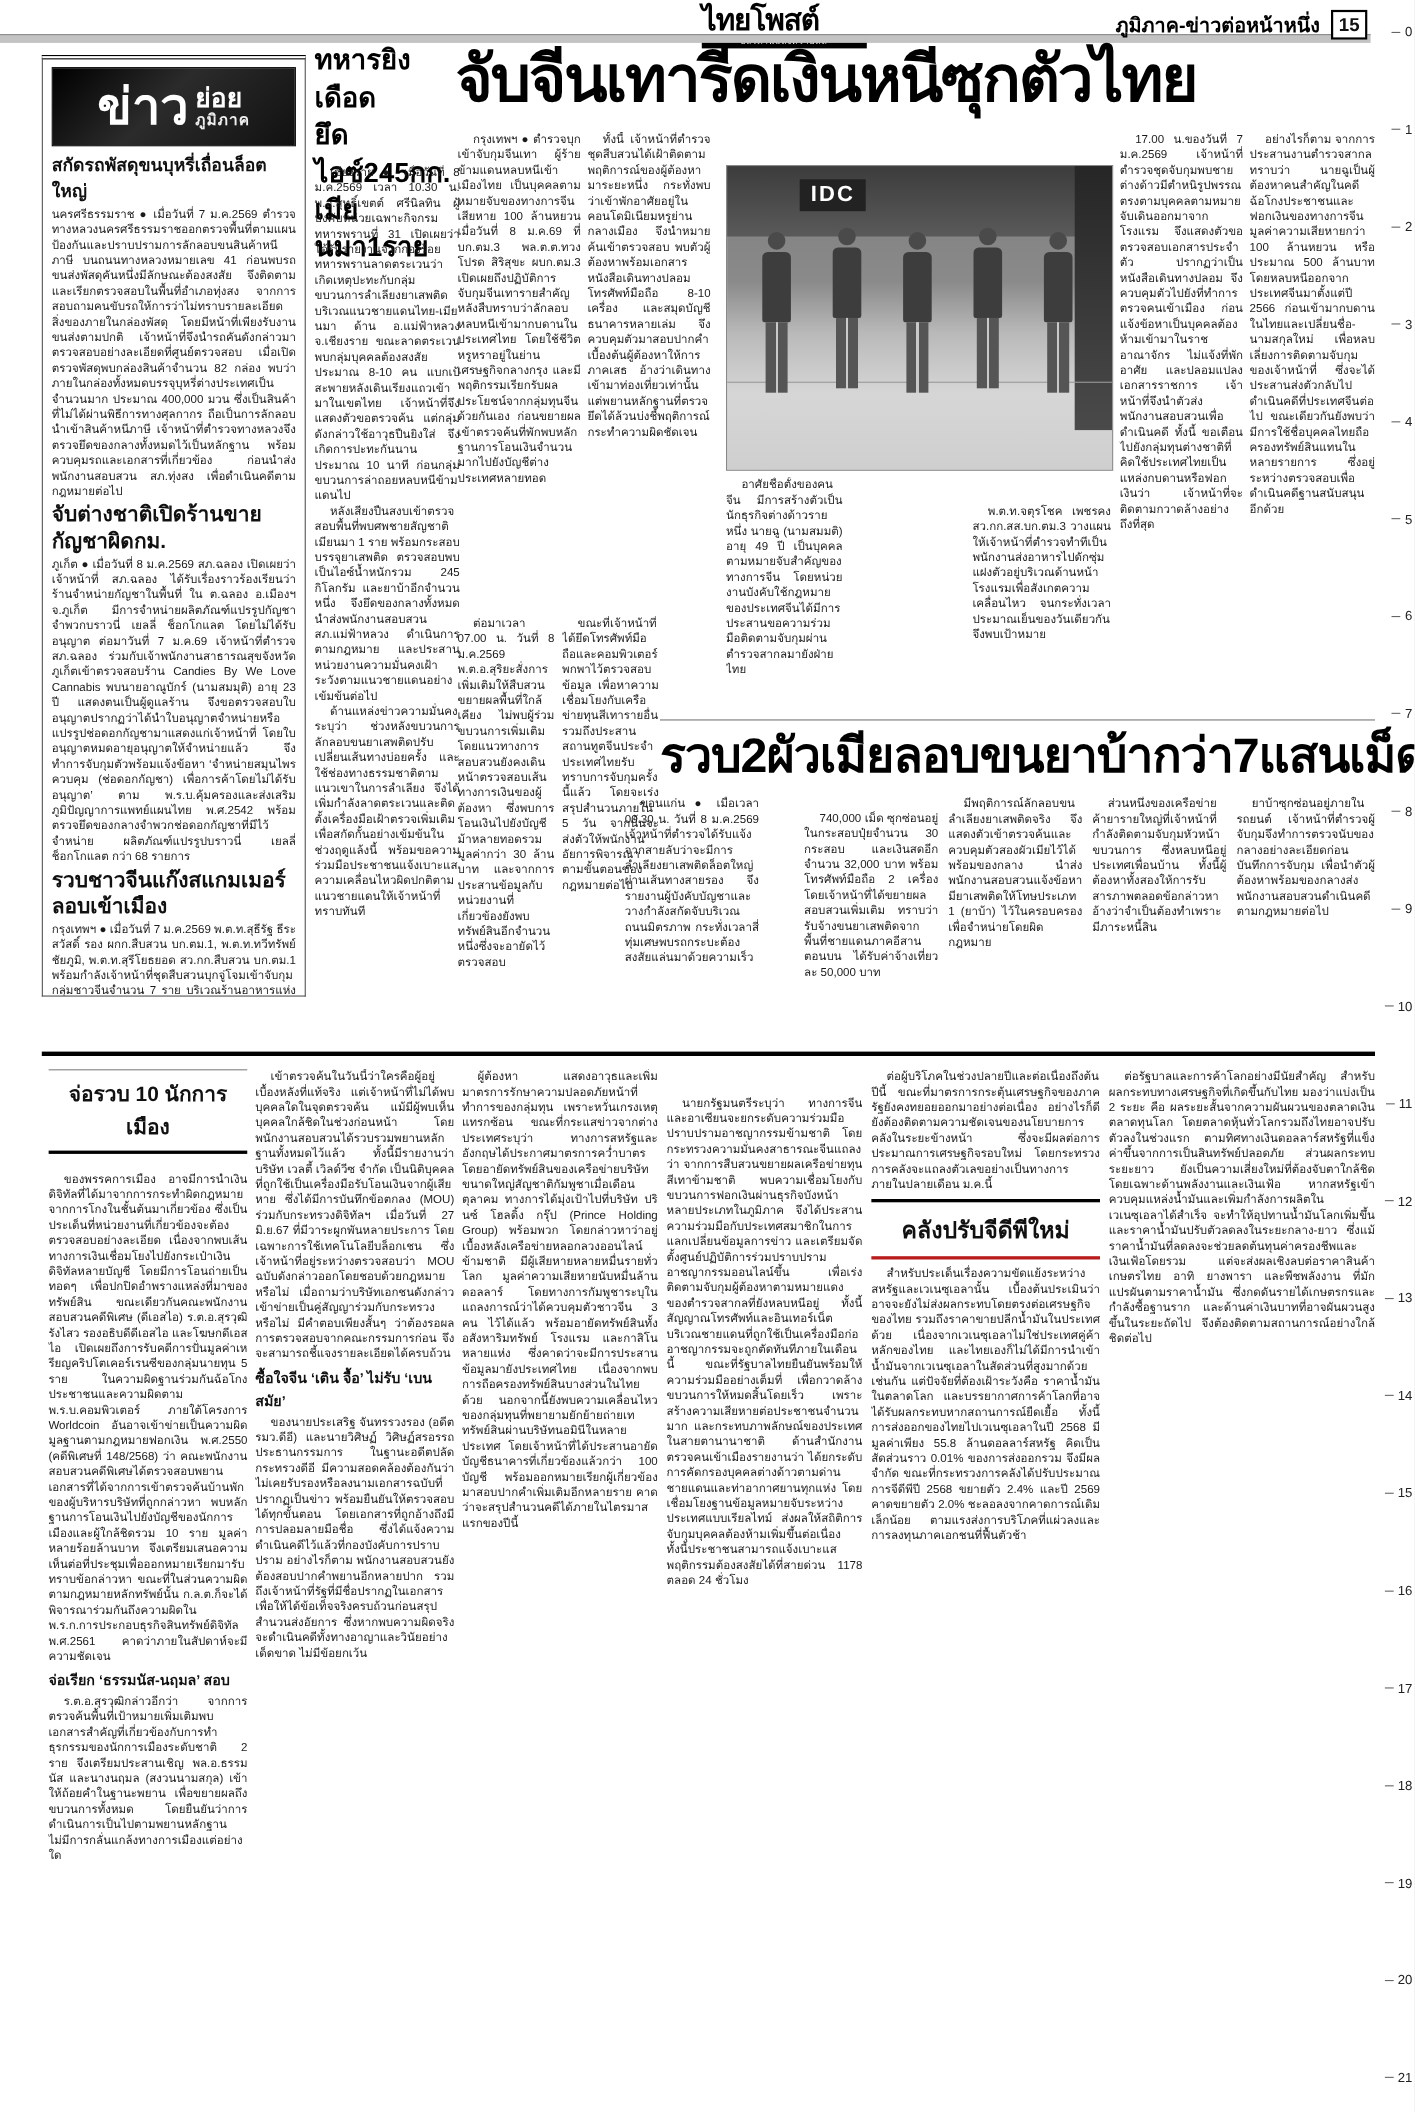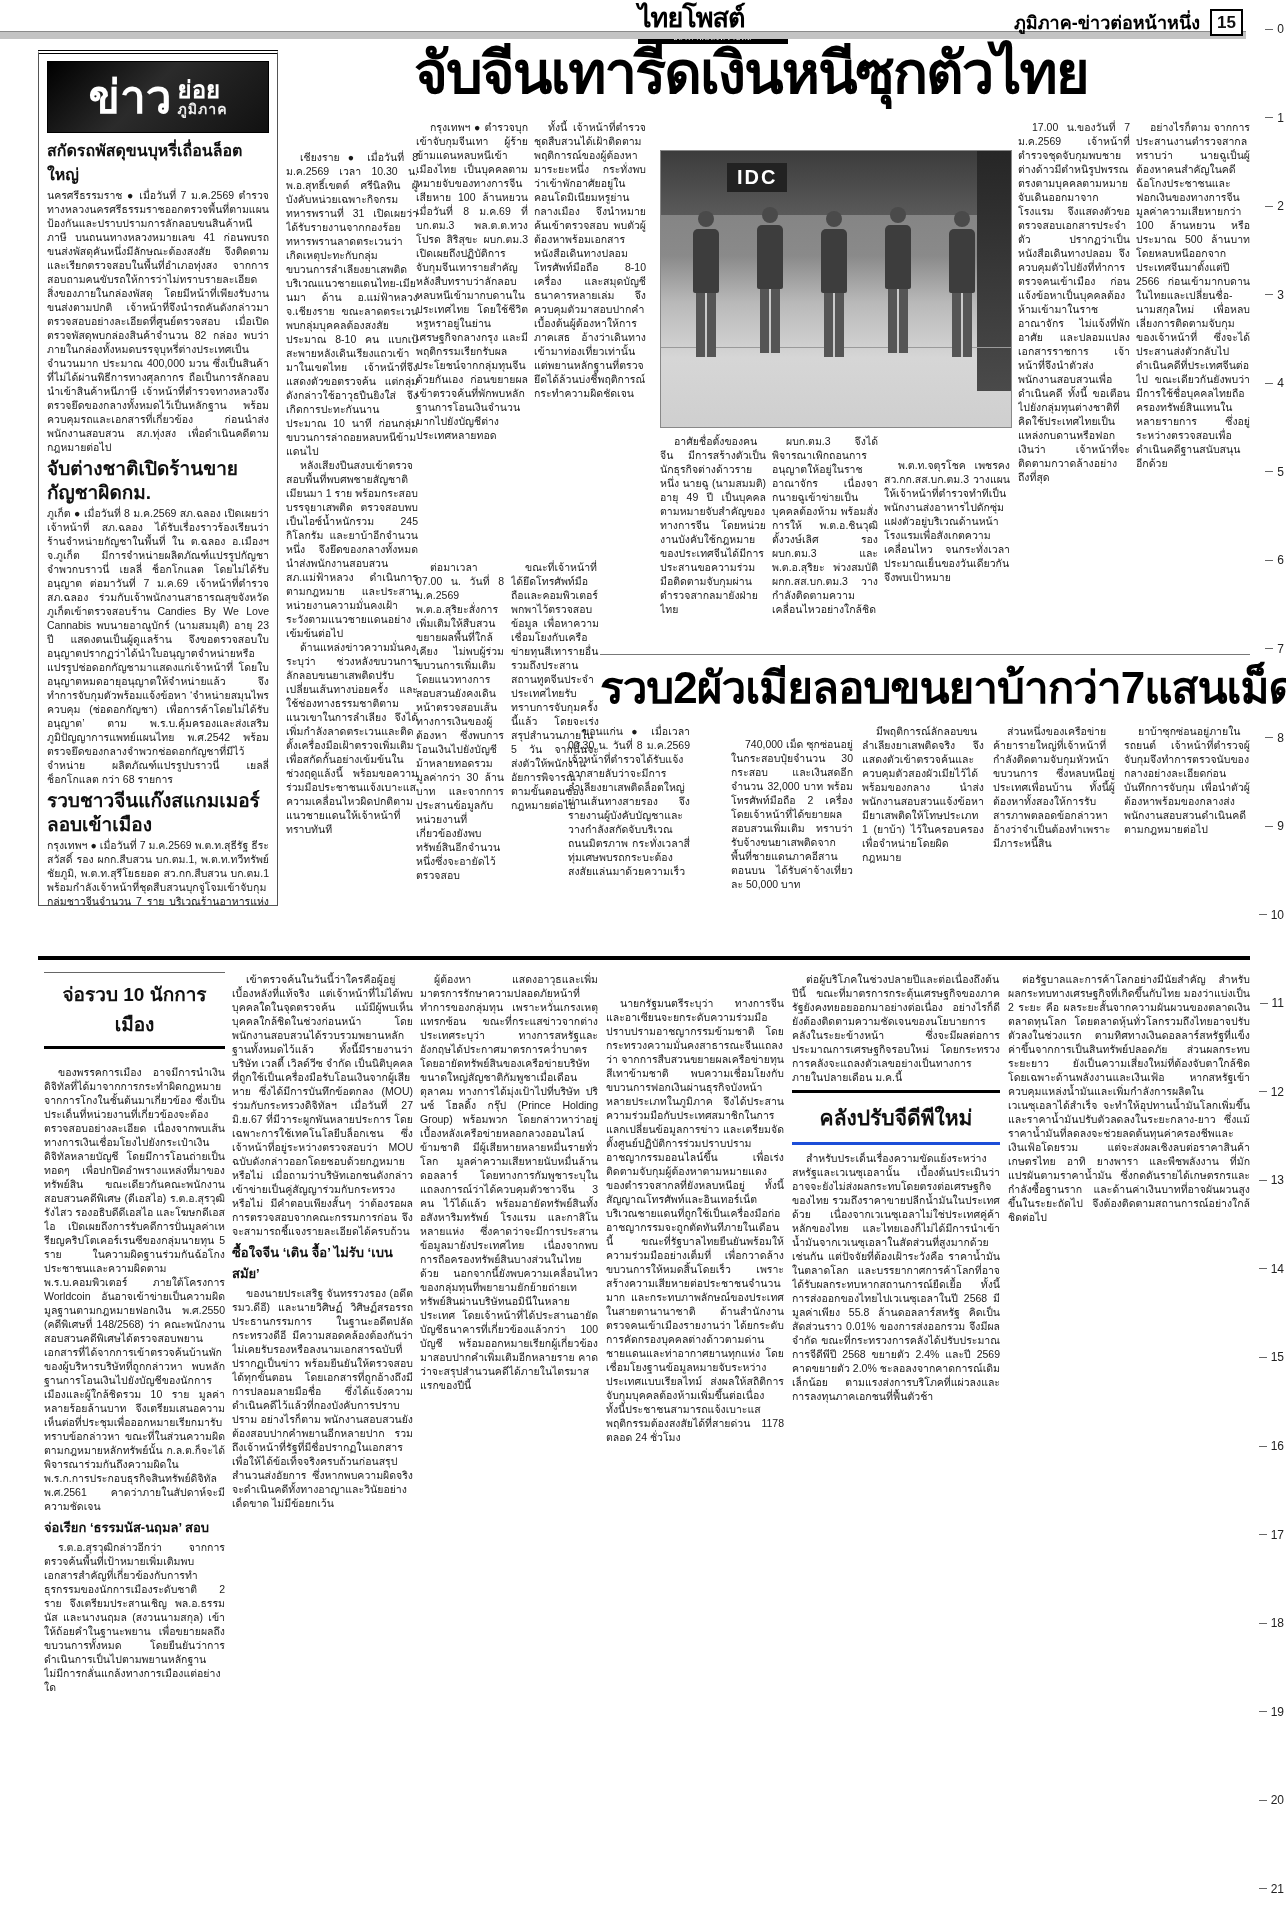--- a/index.html
+++ b/index.html
@@ -57,21 +57,21 @@
   
   .s2-rule { left:600px; top:654px; width:650px; height:1px; background:#777; }
   .s2-headline { left:600px; top:660px; width:650px; text-align:center; font-size:44px; font-weight:900; letter-spacing:-1px; white-space:nowrap; line-height:56px; color:#000; }
 
   
   .band-rule { left:38px; top:956px; width:1212px; height:4px; background:#000; }
   .bcol { overflow:hidden; }
   .bcol p { font-size:10.5px; line-height:14px; text-align:justify; text-indent:14px; color:#1a1a1a; margin-bottom:2px; }
   .bcol h4 { font-size:13px; font-weight:800; margin:4px 0 2px; }
   .boxed-head { border-top:1px solid #666; border-bottom:3px solid #000; text-align:center; font-size:19px; font-weight:800; padding:6px 0 7px; margin-bottom:16px; }
-  .boxed-head2 { border-top:3px solid #000; border-bottom:3px solid #1d4ed8; text-align:center; font-size:21px; font-weight:800; padding:8px 0; margin:6px 0; }
+  .boxed-head2 { border-top:3px solid #000; border-bottom:3px solid #b91c1c; text-align:center; font-size:21px; font-weight:800; padding:8px 0; margin:6px 0; }
 </style>
 </head>
 <body>
 
 <div class="page">
 
   <div class="abs masthead">
     <div class="mh-title">ไทยโพสต์</div>
     <div class="mh-tag">อิสรภาพแห่งความคิด</div>
   </div>
@@ -187,20 +187,25 @@
         <h3>จับต่างชาติเปิดร้านขายกัญชาผิดกม.</h3>
         <p>ภูเก็ต ● เมื่อวันที่ 8 ม.ค.2569 สภ.ฉลอง เปิดเผยว่า เจ้าหน้าที่ สภ.ฉลอง ได้รับเรื่องราวร้องเรียนว่าร้านจำหน่ายกัญชาในพื้นที่ ใน ต.ฉลอง อ.เมืองฯ จ.ภูเก็ต มีการจำหน่ายผลิตภัณฑ์แปรรูปกัญชาจำพวกบราวนี่ เยลลี่ ช็อกโกแลต โดยไม่ได้รับอนุญาต ต่อมาวันที่ 7 ม.ค.69 เจ้าหน้าที่ตำรวจ สภ.ฉลอง ร่วมกับเจ้าพนักงานสาธารณสุขจังหวัดภูเก็ตเข้าตรวจสอบร้าน Candies By We Love Cannabis พบนายอาณูบักร์ (นามสมมุติ) อายุ 23 ปี แสดงตนเป็นผู้ดูแลร้าน จึงขอตรวจสอบใบอนุญาตปรากฏว่าได้นำใบอนุญาตจำหน่ายหรือแปรรูปช่อดอกกัญชามาแสดงแก่เจ้าหน้าที่ โดยใบอนุญาตหมดอายุอนุญาตให้จำหน่ายแล้ว จึงทำการจับกุมตัวพร้อมแจ้งข้อหา ‘จำหน่ายสมุนไพรควบคุม (ช่อดอกกัญชา) เพื่อการค้าโดยไม่ได้รับอนุญาต’ ตาม พ.ร.บ.คุ้มครองและส่งเสริมภูมิปัญญาการแพทย์แผนไทย พ.ศ.2542 พร้อมตรวจยึดของกลางจำพวกช่อดอกกัญชาที่มีไว้จำหน่าย ผลิตภัณฑ์แปรรูปบราวนี่ เยลลี่ ช็อกโกแลต กว่า 68 รายการ</p>
       </div>
         <div class="brief">
         <h3>รวบชาวจีนแก๊งสแกมเมอร์ลอบเข้าเมือง</h3>
         <p>กรุงเทพฯ ● เมื่อวันที่ 7 ม.ค.2569 พ.ต.ท.สุธีรัฐ ธีระสวัสดิ์ รอง ผกก.สืบสวน บก.ตม.1, พ.ต.ท.ทวีทรัพย์ ชัยภูมิ, พ.ต.ท.สุรีโยธยอด สว.กก.สืบสวน บก.ตม.1 พร้อมกำลังเจ้าหน้าที่ชุดสืบสวนบุกจู่โจมเข้าจับกุมกลุ่มชาวจีนจำนวน 7 ราย บริเวณร้านอาหารแห่งหนึ่งย่านห้วยขวาง ภายหลังได้สืบทราบว่ามีการลักลอบเข้ามาอยู่ในราชอาณาจักรโดยผิดกฎหมาย และมีความเชื่อมโยงแก๊งสแกมเมอร์ชาวจีนเครือข่ายชายแดนประเทศเพื่อนบ้าน จากการตรวจสอบพบว่าลักลอบเดินทางเข้ามาในราชอาณาจักร จำนวน 6 ราย และอยู่ในราชอาณาจักรโดยการอนุญาตสิ้นสุด 1 ราย เมื่อตรวจสอบข้อมูลเชิงลึกพบว่าชาวจีนกลุ่มดังกล่าว 2 ราย มีประวัติเกี่ยวข้องกับแก๊งอาชญากรรมทางไซเบอร์บริเวณสามเหลี่ยมทองคำ และมี 1 ราย หนีหมายจับคดีฉ้อโกงมูลค่าประมาณ 30 ล้านบาท มาจากประเทศจีน เจ้าหน้าที่ชุดจับกุมจึงแจ้งข้อกล่าวหา ‘เป็นคนต่างด้าวเดินทางเข้ามาและอยู่ในราชอาณาจักรโดยไม่ได้รับอนุญาต’ จำนวน 6 ราย และแจ้งข้อกล่าวหา ‘เป็นคนต่างด้าวเดินทางเข้ามาและอยู่ในราชอาณาจักรโดยการอนุญาตสิ้นสุด’ จำนวน 1 ราย.</p>
       </div>
       </div>
   </div>
 
+  <div class="abs mil-head">
+    <div>ทหารยิงเดือด</div>
+    <div>ยึดไอซ์245กก.</div>
+    <div>เมียนมา1ราย</div>
+  </div>
   <div class="abs mil-body">
       <p>เชียงราย ● เมื่อวันที่ 8 ม.ค.2569 เวลา 10.30 น. พ.อ.สุทธิ์เขตต์ ศรีนิลทิน ผู้บังคับหน่วยเฉพาะกิจกรมทหารพรานที่ 31 เปิดเผยว่า ได้รับรายงานจากกองร้อยทหารพรานลาดตระเวนว่าเกิดเหตุปะทะกับกลุ่มขบวนการลำเลียงยาเสพติดบริเวณแนวชายแดนไทย-เมียนมา ด้าน อ.แม่ฟ้าหลวง จ.เชียงราย ขณะลาดตระเวนพบกลุ่มบุคคลต้องสงสัยประมาณ 8-10 คน แบกเป้สะพายหลังเดินเรียงแถวเข้ามาในเขตไทย เจ้าหน้าที่จึงแสดงตัวขอตรวจค้น แต่กลุ่มดังกล่าวใช้อาวุธปืนยิงใส่ จึงเกิดการปะทะกันนานประมาณ 10 นาที ก่อนกลุ่มขบวนการล่าถอยหลบหนีข้ามแดนไป</p>
       <p>หลังเสียงปืนสงบเข้าตรวจสอบพื้นที่พบศพชายสัญชาติเมียนมา 1 ราย พร้อมกระสอบบรรจุยาเสพติด ตรวจสอบพบเป็นไอซ์น้ำหนักรวม 245 กิโลกรัม และยาบ้าอีกจำนวนหนึ่ง จึงยึดของกลางทั้งหมดนำส่งพนักงานสอบสวน สภ.แม่ฟ้าหลวง ดำเนินการตามกฎหมาย และประสานหน่วยงานความมั่นคงเฝ้าระวังตามแนวชายแดนอย่างเข้มข้นต่อไป</p>
       <p>ด้านแหล่งข่าวความมั่นคงระบุว่า ช่วงหลังขบวนการลักลอบขนยาเสพติดปรับเปลี่ยนเส้นทางบ่อยครั้ง และใช้ช่องทางธรรมชาติตามแนวเขาในการลำเลียง จึงได้เพิ่มกำลังลาดตระเวนและติดตั้งเครื่องมือเฝ้าตรวจเพิ่มเติม เพื่อสกัดกั้นอย่างเข้มข้นในช่วงฤดูแล้งนี้ พร้อมขอความร่วมมือประชาชนแจ้งเบาะแสความเคลื่อนไหวผิดปกติตามแนวชายแดนให้เจ้าหน้าที่ทราบทันที</p>
     </div>
 
   <div class="abs main-headline">จับจีนเทารีดเงินหนีซุกตัวไทย</div>
 
   <div class="abs col" style="left:416px;top:120px;width:112px;height:436px;">
       <p class="jp">กรุงเทพฯ ● ตำรวจบุกเข้าจับกุมจีนเทา ผู้ร้ายข้ามแดนหลบหนีเข้าเมืองไทย เป็นบุคคลตามหมายจับของทางการจีน เสียหาย 100 ล้านหยวน เมื่อวันที่ 8 ม.ค.69 ที่ บก.ตม.3 พล.ต.ต.ทวงโปรด สิริสุขะ ผบก.ตม.3 เปิดเผยถึงปฏิบัติการจับกุมจีนเทารายสำคัญ หลังสืบทราบว่าลักลอบหลบหนีเข้ามากบดานในประเทศไทย โดยใช้ชีวิตหรูหราอยู่ในย่านเศรษฐกิจกลางกรุง และมีพฤติกรรมเรียกรับผลประโยชน์จากกลุ่มทุนจีนด้วยกันเอง ก่อนขยายผลเข้าตรวจค้นที่พักพบหลักฐานการโอนเงินจำนวนมากไปยังบัญชีต่างประเทศหลายทอด</p>
@@ -243,23 +248,20 @@
     <div class="person" style="left:284px;top:60px;">
         <div class="head"></div>
         <div class="torso"></div>
         <div class="legs"></div>
       </div>
   </div>
 
   <div class="abs col" style="left:660px;top:434px;width:106px;height:220px;">
       <p class="jp">อาศัยชื่อตั้งของคนจีน มีการสร้างตัวเป็นนักธุรกิจต่างด้าวรายหนึ่ง นายฉู (นามสมมติ) อายุ 49 ปี เป็นบุคคลตามหมายจับสำคัญของทางการจีน โดยหน่วยงานบังคับใช้กฎหมายของประเทศจีนได้มีการประสานขอความร่วมมือติดตามจับกุมผ่านตำรวจสากลมายังฝ่ายไทย</p>
     </div>
-  <div class="abs col" style="left:772px;top:434px;width:106px;height:220px;">
-      <p class="jp">ผบก.ตม.3 จึงได้พิจารณาเพิกถอนการอนุญาตให้อยู่ในราชอาณาจักร เนื่องจากนายฉูเข้าข่ายเป็นบุคคลต้องห้าม พร้อมสั่งการให้ พ.ต.อ.ชินวุฒิ ตั้งวงษ์เลิศ รอง ผบก.ตม.3 และ พ.ต.อ.สุริยะ พ่วงสมบัติ ผกก.สส.บก.ตม.3 วางกำลังติดตามความเคลื่อนไหวอย่างใกล้ชิด</p>
-    </div>
   <div class="abs col" style="left:884px;top:434px;width:126px;height:220px;margin-top:24px;">
       <p class="jp">พ.ต.ท.จตุรโชค เพชรคง สว.กก.สส.บก.ตม.3 วางแผนให้เจ้าหน้าที่ตำรวจทำทีเป็นพนักงานส่งอาหารไปดักซุ่มแฝงตัวอยู่บริเวณด้านหน้าโรงแรมเพื่อสังเกตความเคลื่อนไหว จนกระทั่งเวลาประมาณเย็นของวันเดียวกันจึงพบเป้าหมาย</p>
     </div>
   <div class="abs col" style="left:1018px;top:120px;width:112px;height:534px;">
       <p class="jp">17.00 น.ของวันที่ 7 ม.ค.2569 เจ้าหน้าที่ตำรวจชุดจับกุมพบชายต่างด้าวมีตำหนิรูปพรรณตรงตามบุคคลตามหมายจับเดินออกมาจากโรงแรม จึงแสดงตัวขอตรวจสอบเอกสารประจำตัว ปรากฏว่าเป็นหนังสือเดินทางปลอม จึงควบคุมตัวไปยังที่ทำการตรวจคนเข้าเมือง ก่อนแจ้งข้อหาเป็นบุคคลต้องห้ามเข้ามาในราชอาณาจักร ไม่แจ้งที่พักอาศัย และปลอมแปลงเอกสารราชการ เจ้าหน้าที่จึงนำตัวส่งพนักงานสอบสวนเพื่อดำเนินคดี ทั้งนี้ ขอเตือนไปยังกลุ่มทุนต่างชาติที่คิดใช้ประเทศไทยเป็นแหล่งกบดานหรือฟอกเงินว่า เจ้าหน้าที่จะติดตามกวาดล้างอย่างถึงที่สุด</p>
     </div>
   <div class="abs col" style="left:1136px;top:120px;width:114px;height:534px;">
       <p class="jp">อย่างไรก็ตาม จากการประสานงานตำรวจสากลทราบว่า นายฉูเป็นผู้ต้องหาคนสำคัญในคดีฉ้อโกงประชาชนและฟอกเงินของทางการจีน มูลค่าความเสียหายกว่า 100 ล้านหยวน หรือประมาณ 500 ล้านบาท โดยหลบหนีออกจากประเทศจีนมาตั้งแต่ปี 2566 ก่อนเข้ามากบดานในไทยและเปลี่ยนชื่อ-นามสกุลใหม่ เพื่อหลบเลี่ยงการติดตามจับกุมของเจ้าหน้าที่ ซึ่งจะได้ประสานส่งตัวกลับไปดำเนินคดีที่ประเทศจีนต่อไป ขณะเดียวกันยังพบว่ามีการใช้ชื่อบุคคลไทยถือครองทรัพย์สินแทนในหลายรายการ ซึ่งอยู่ระหว่างตรวจสอบเพื่อดำเนินคดีฐานสนับสนุนอีกด้วย</p>
     </div>
 

